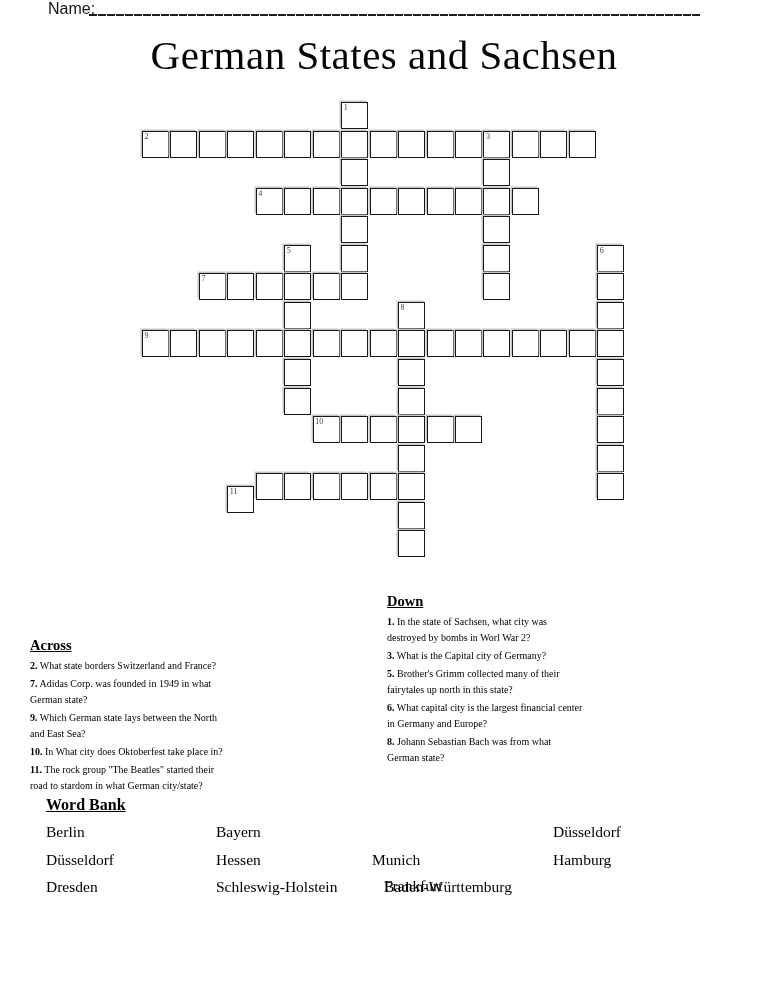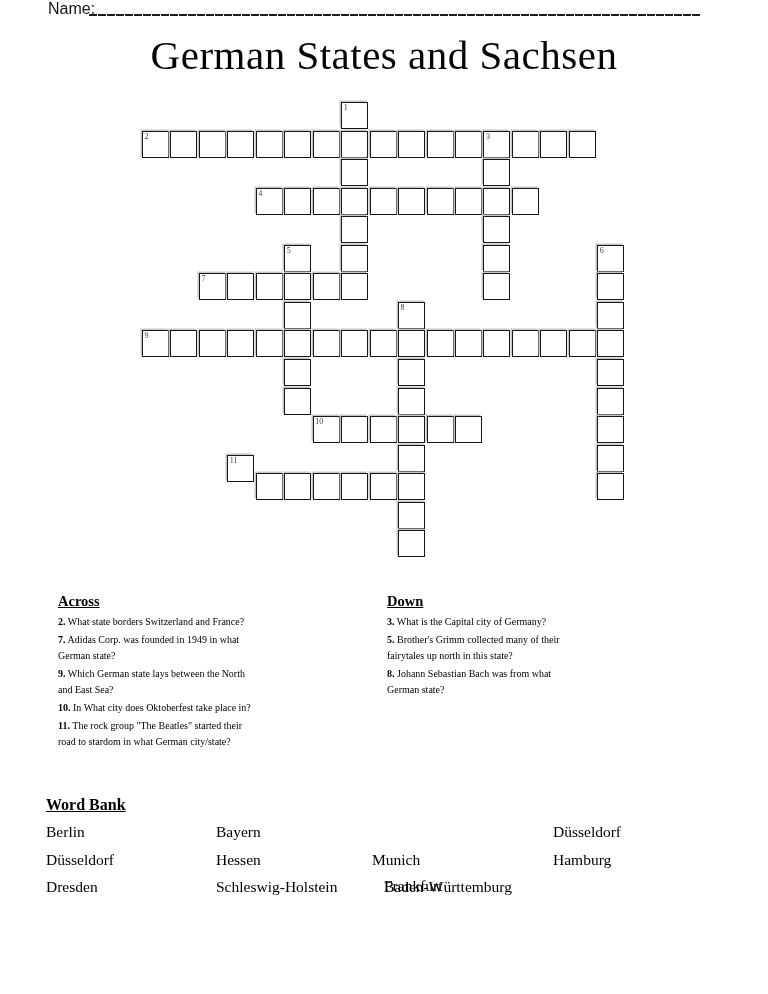--- a/index.html
+++ b/index.html
@@ -68,21 +68,21 @@
     top: 0px;
     left: 1.5px;
     font-size: 8px;
     line-height: 9px;
     color: #3d3d3d;
     font-family: "Liberation Serif", serif;
   }
 
   
   .clues-col { position: absolute; top: 592px; }
-  #across-col { left: 58px;  width: 340px; }
+  #across-col { left: 30px;  width: 340px; margin-top: 44px; }
   #down-col   { left: 387px; width: 372px; }
   .clue-heading {
     font-size: 14.5px;
     line-height: 18px;
     font-weight: bold;
     text-decoration: underline;
     margin: 0 0 4px 0;
     color: #000000;
   }
   .clue {
@@ -216,21 +216,21 @@
         <span class="cell-number">10</span>
       </div>
       <div class="cell" style="left: 199.15px; top: 314.05px;"></div>
       <div class="cell" style="left: 227.6px; top: 314.05px;"></div>
       <div class="cell" style="left: 256.05px; top: 314.05px;"></div>
       <div class="cell" style="left: 284.5px; top: 314.05px;"></div>
       <div class="cell" style="left: 312.95px; top: 314.05px;"></div>
       <div class="cell" style="left: 455.2px; top: 314.05px;"></div>
       <div class="cell" style="left: 256.05px; top: 342.6px;"></div>
       <div class="cell" style="left: 455.2px; top: 342.6px;"></div>
-      <div class="cell" style="left: 85.35px; top: 353px;">
+      <div class="cell" style="left: 85.35px; top: 384px;">
         <span class="cell-number">11</span>
       </div>
       <div class="cell" style="left: 113.8px; top: 371.15px;"></div>
       <div class="cell" style="left: 142.25px; top: 371.15px;"></div>
       <div class="cell" style="left: 170.7px; top: 371.15px;"></div>
       <div class="cell" style="left: 199.15px; top: 371.15px;"></div>
       <div class="cell" style="left: 227.6px; top: 371.15px;"></div>
       <div class="cell" style="left: 256.05px; top: 371.15px;"></div>
       <div class="cell" style="left: 455.2px; top: 371.15px;"></div>
       <div class="cell" style="left: 256.05px; top: 399.7px;"></div>
@@ -247,23 +247,27 @@
 and East Sea?</span></p>
         <p class="clue"><span class="clue-num">10.</span><span class="clue-text"> In What city does Oktoberfest take place in?</span></p>
         <p class="clue"><span class="clue-num">11.</span><span class="clue-text"> The rock group "The Beatles" started their
 road to stardom in what German city/state?</span></p>
       </div>
   </div>
 
   <div class="clues-col" id="down-col">
     <div class="clue-heading">Down</div>
     <div id="down-list">
+        <p class="clue"><span class="clue-num">1.</span><span class="clue-text"> In the state of Sachsen, what city was
+destroyed by bombs in Worl War 2?</span></p>
         <p class="clue"><span class="clue-num">3.</span><span class="clue-text"> What is the Capital city of Germany?</span></p>
         <p class="clue"><span class="clue-num">5.</span><span class="clue-text"> Brother's Grimm collected many of their
 fairytales up north in this state?</span></p>
+        <p class="clue"><span class="clue-num">6.</span><span class="clue-text"> What capital city is the largest financial center
+in Germany and Europe?</span></p>
         <p class="clue"><span class="clue-num">8.</span><span class="clue-text"> Johann Sebastian Bach was from what
 German state?</span></p>
       </div>
   </div>
 
   <div class="wb-heading">Word Bank</div>
   <div id="wordbank">
       <span class="wb-word" style="left: 46px; top: 823px;">Berlin</span>
       <span class="wb-word" style="left: 216px; top: 823px;">Bayern</span>
       <span class="wb-word" style="left: 384px; top: 867px; margin-top: 10px;">Frankfurt</span>

